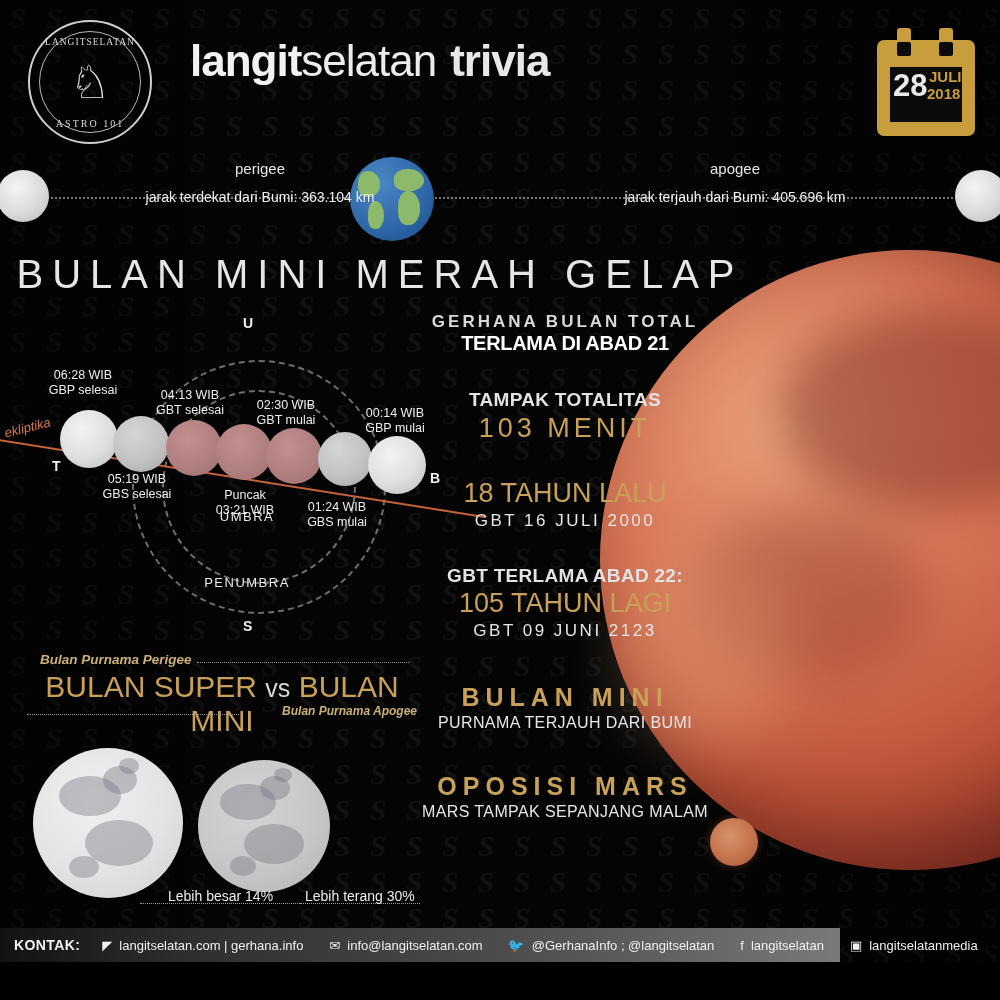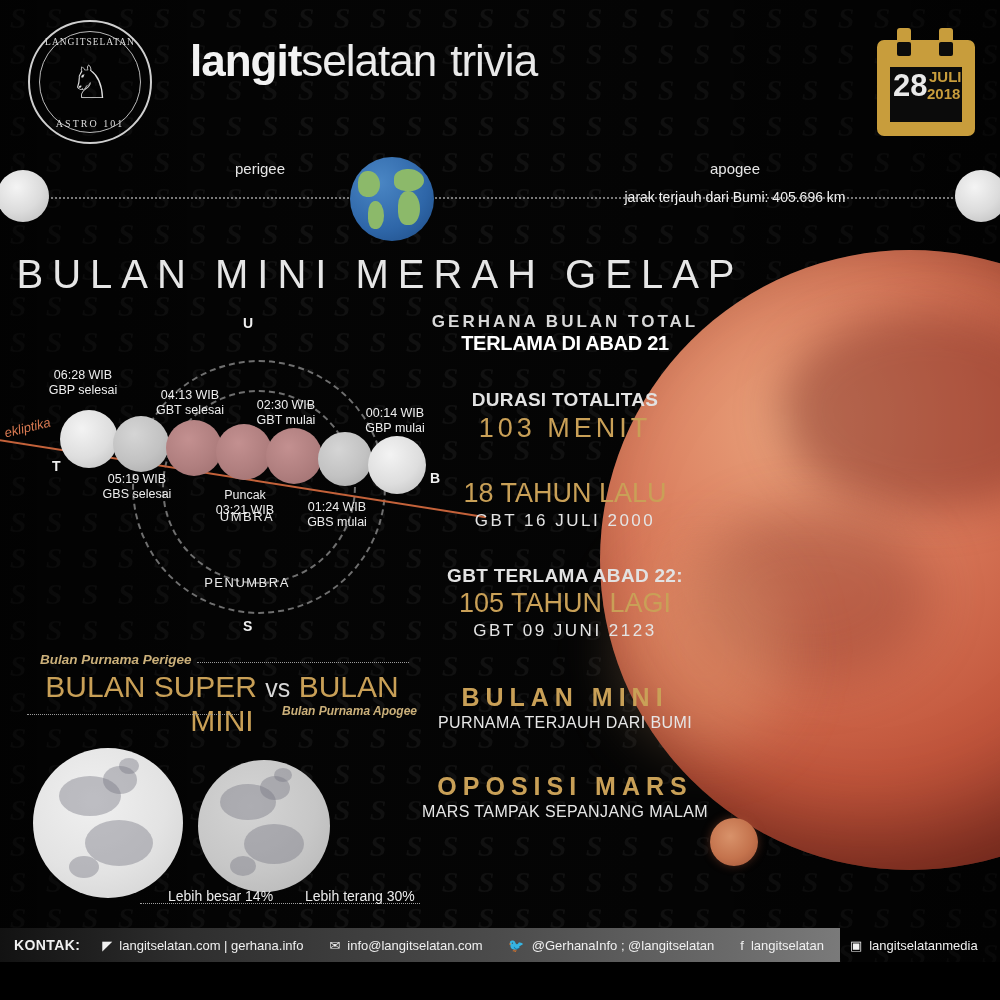--- a/index.html
+++ b/index.html
@@ -24,21 +24,21 @@
   #logo .arc-top,#logo .arc-bot{position:absolute;left:0;width:120px;text-align:center;
         color:#dcdcdc;font-family:"Liberation Serif",serif;letter-spacing:1px;}
   #logo .arc-top{top:15px;font-size:9.5px;}
   #logo .arc-bot{bottom:13px;font-size:10px;letter-spacing:2px;}
   #logo .horse{position:absolute;left:28px;top:34px;width:64px;height:52px;
         color:#e2e2e2;font-size:46px;line-height:52px;text-align:center;}
 
   #brand{position:absolute;left:190px;top:36px;font-size:44px;letter-spacing:-1px;color:#f2f2f2;}
   #brand .b1{font-weight:bold;}
   #brand .b2{font-weight:300;color:#ececec;}
-  #brand .b3{font-weight:400;color:#e8e8e8;margin-left:14px;text-align:center;}
+  #brand .b3{font-weight:700;color:#e8e8e8;margin-left:14px;text-align:center;}
 
   #cal{position:absolute;right:25px;top:28px;width:98px;height:108px;}
   #cal .body{position:absolute;left:0;top:12px;width:98px;height:96px;background:#c89d3c;border-radius:7px;}
   #cal .screen{position:absolute;left:13px;top:27px;width:72px;height:55px;background:#0b0b0b;}
   #cal .tab{position:absolute;width:14px;height:18px;background:#c89d3c;border-radius:3px;top:0;}
   #cal .tab.l{left:20px;} #cal .tab.r{left:62px;}
   #cal .tabhole{position:absolute;width:14px;height:14px;background:#0b0b0b;border-radius:2px;top:14px;}
   #cal .tabhole.l{left:20px;} #cal .tabhole.r{left:62px;}
   #cal .day{position:absolute;left:16px;top:30px;font-size:31px;font-weight:bold;color:#e9e9e9;line-height:31px;}
   #cal .mon{position:absolute;left:52px;top:29px;font-size:15px;font-weight:bold;color:#c89d3c;line-height:15px;}
@@ -201,20 +201,21 @@
     <div class="pmoon" id="moonL"></div>
     <div class="pmoon" id="moonR"></div>
     <div id="earth">
       <div class="land" style="left:8px;top:14px;width:22px;height:26px;"></div>
       <div class="land" style="left:18px;top:44px;width:16px;height:28px;"></div>
       <div class="land" style="left:44px;top:12px;width:30px;height:22px;"></div>
       <div class="land" style="left:48px;top:34px;width:22px;height:34px;"></div>
     </div>
     <div class="perilabel" style="left:60px;top:160px;width:400px;">
       <div class="pa-title">perigee</div>
+      <div class="pa-sub">jarak terdekat dari Bumi: 363.104 km</div>
     </div>
     <div class="apolabel" style="left:525px;top:160px;width:420px;">
       <div class="pa-title">apogee</div>
       <div class="pa-sub">jarak terjauh dari Bumi: 405.696 km</div>
     </div>
 
     <div id="bloodmoon">
       <div id="bm-dark1"></div>
       <div id="bm-dark2"></div>
       <div id="bm-light"></div>
@@ -272,21 +273,21 @@
       </div>
       <div class="dzone" style="left:192px;top:199px;width:110px;">UMBRA</div>
       <div class="dzone" style="left:192px;top:265px;width:110px;">PENUMBRA</div>
     </div>
 
     <div id="rightcol">
       <div class="r-head">GERHANA BULAN TOTAL</div>
       <div class="r-gold-b">TERLAMA DI ABAD 21</div>
 
       <div class="blk">
-        <div class="r-cap">DURASI TOTALITAS</div>
+        <div class="r-cap">TAMPAK TOTALITAS</div>
         <div class="r-big">103 MENIT</div>
       </div>
 
       <div class="blk">
         <div class="r-big2">18 TAHUN LALU</div>
         <div class="r-sub">GBT 16 JULI 2000</div>
       </div>
 
       <div class="blk">
         <div class="r-cap">GBT TERLAMA ABAD 22:</div>

